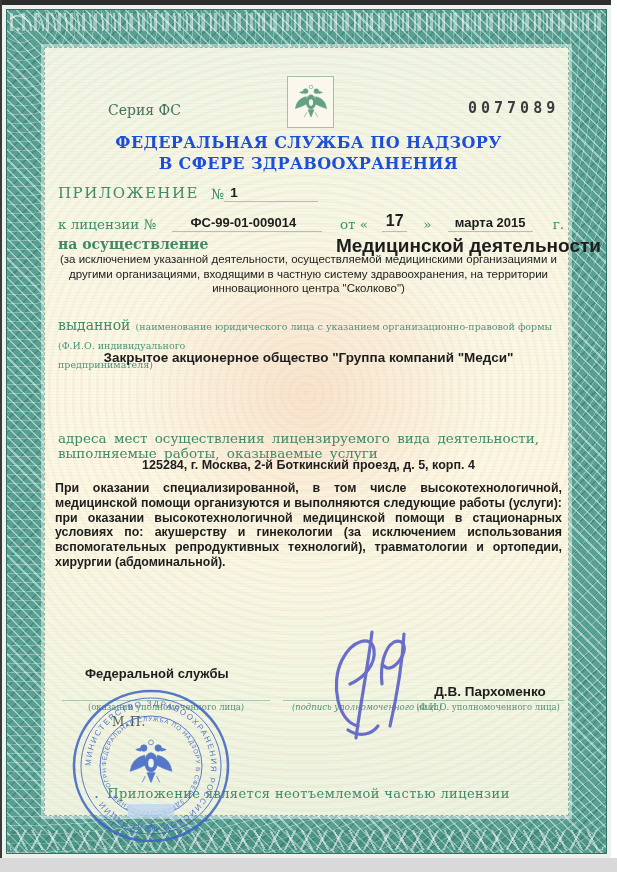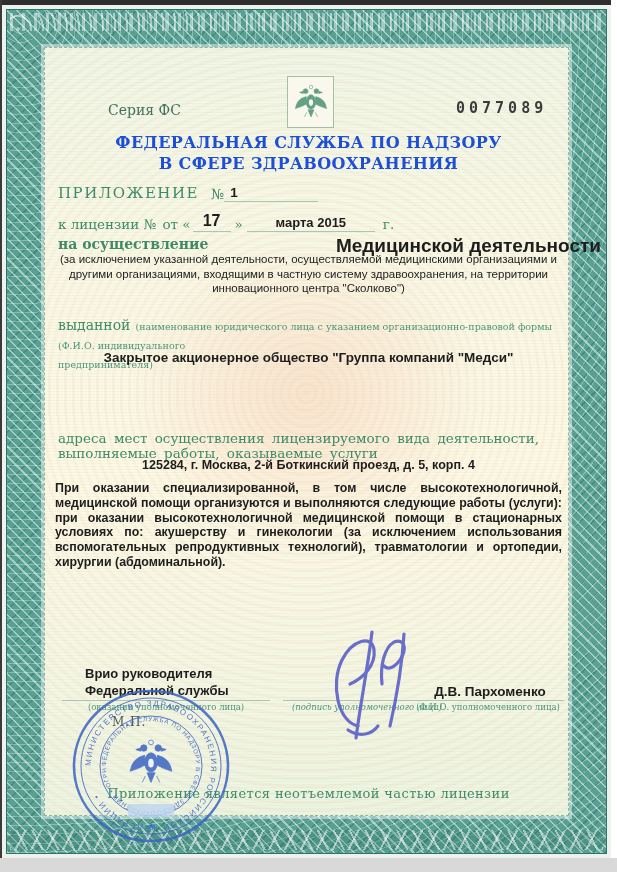--- a/index.html
+++ b/index.html
@@ -80,36 +80,37 @@
           <ellipse cx="30" cy="33" rx="8" ry="12"></ellipse>
           <path d="M22,24 Q6,28 4,44 Q15,41 23,36 Z"></path>
           <path d="M38,24 Q54,28 56,44 Q45,41 37,36 Z"></path>
           <path d="M25,46 L35,46 L30,58 Z"></path>
           <path d="M23,50 L19,58 M37,50 L41,58" fill="none"></path>
           <ellipse cx="30" cy="34" rx="3.5" ry="5.5" fill="#f8f6ea" stroke="none"></ellipse>
         </g>
       </svg>
     </div>
 
-    <div class="abs seal-num" style="left:456px;top:99px;">0077089</div>
+    <div class="abs seal-num" style="left:468px;top:99px;">0077089</div>
 
     <div class="abs title" style="left:0;right:0;top:132px;">
       <div>ФЕДЕРАЛЬНАЯ СЛУЖБА ПО НАДЗОРУ</div>
       <div>В СФЕРЕ ЗДРАВООХРАНЕНИЯ</div>
     </div>
 
     <div class="abs row" style="left:58px;top:184px;width:260px;">
       <span class="serif-green" style="font-size:15px;letter-spacing:1.5px;">ПРИЛОЖЕНИЕ</span>
       <span class="serif-green" style="font-size:14px;margin-left:12px;">№</span>
       <span class="sans-bold u" style="font-size:13.5px;padding:0 4px 1px 6px;">1</span>
       <span class="u" style="flex:1;height:1px;"></span>
     </div>
 
-    <div class="abs row" style="left:58px;top:212px;width:506px;">
+    <div class="abs row" style="left:58px;top:212px;width:506px;gap:12px;">
       <span class="serif-green" style="font-size:13.5px;white-space:nowrap;">к лицензии №</span>
+      <span class="sans-bold u" style="font-size:13px;width:198px;padding-left:18px;padding-bottom:1px;margin-left:4px;">ФС-99-01-009014</span>
       <span class="serif-green" style="font-size:13.5px;white-space:nowrap;margin-left:6px;">от «</span>
       <span class="sans-bold u" style="font-size:16px;width:38px;text-align:center;padding-bottom:1px;margin-left:2px;">17</span>
       <span class="serif-green" style="font-size:13.5px;margin:0 4px;">»</span>
       <span class="sans-bold u" style="font-size:13px;width:128px;text-align:center;padding-bottom:1px;">марта 2015</span>
       <span class="serif-green" style="font-size:13.5px;margin-left:8px;">г.</span>
     </div>
 
     <div class="abs serif-green" style="left:58px;top:236px;font-size:14px;font-weight:bold;">на осуществление</div>
     <div class="abs sans-bold" style="left:0;right:16px;top:235px;text-align:right;font-size:19px;">Медицинской деятельности</div>
     <div class="abs" style="left:48px;right:48px;top:252px;text-align:center;
@@ -121,21 +122,20 @@
       <br>
       <span class="cap">предпринимателя)</span>
     </div>
     <div class="abs sans-bold" style="left:0;right:0;top:350px;text-align:center;font-size:13.5px;">Закрытое акционерное общество "Группа компаний "Медси"</div>
 
     <div class="abs serif-green" style="left:58px;right:58px;top:431px;font-size:13.5px;line-height:15px;word-spacing:3px;">адреса мест осуществления лицензируемого вида деятельности, выполняемые работы, оказываемые услуги</div>
     <div class="abs sans-bold" style="left:0;right:0;top:458px;text-align:center;font-size:12.5px;">125284, г. Москва, 2-й Боткинский проезд, д. 5, корп. 4</div>
     <div class="abs works" style="left:55px;top:481px;width:507px;">При оказании специализированной, в том числе высокотехнологичной, медицинской помощи организуются и выполняются следующие работы (услуги): при оказании высокотехнологичной медицинской помощи в стационарных условиях по: акушерству и гинекологии (за исключением использования вспомогательных репродуктивных технологий), травматологии и ортопедии, хирургии (абдоминальной).</div>
 
     <div class="abs sans-bold" style="left:85px;top:666px;font-size:13px;line-height:16.5px;">
-      <div>Врио руководителя</div>
       <div>Федеральной службы</div>
     </div>
     <div class="abs u" style="left:62px;top:699px;width:208px;height:1px;"></div>
     <div class="abs caption-line" style="left:62px;top:702px;width:208px;">(оказании уполномоченного лица)</div>
 
     <div class="abs u" style="left:283px;top:699px;width:168px;height:1px;"></div>
     <div class="abs caption-line" style="left:283px;top:702px;width:168px;font-style:italic;">(подпись уполномоченного лица)</div>
 
     <div class="abs sans-bold" style="left:415px;top:684px;width:150px;text-align:center;font-size:13.5px;">Д.В. Пархоменко</div>
     <div class="abs u" style="left:412px;top:699px;width:152px;height:1px;"></div>

